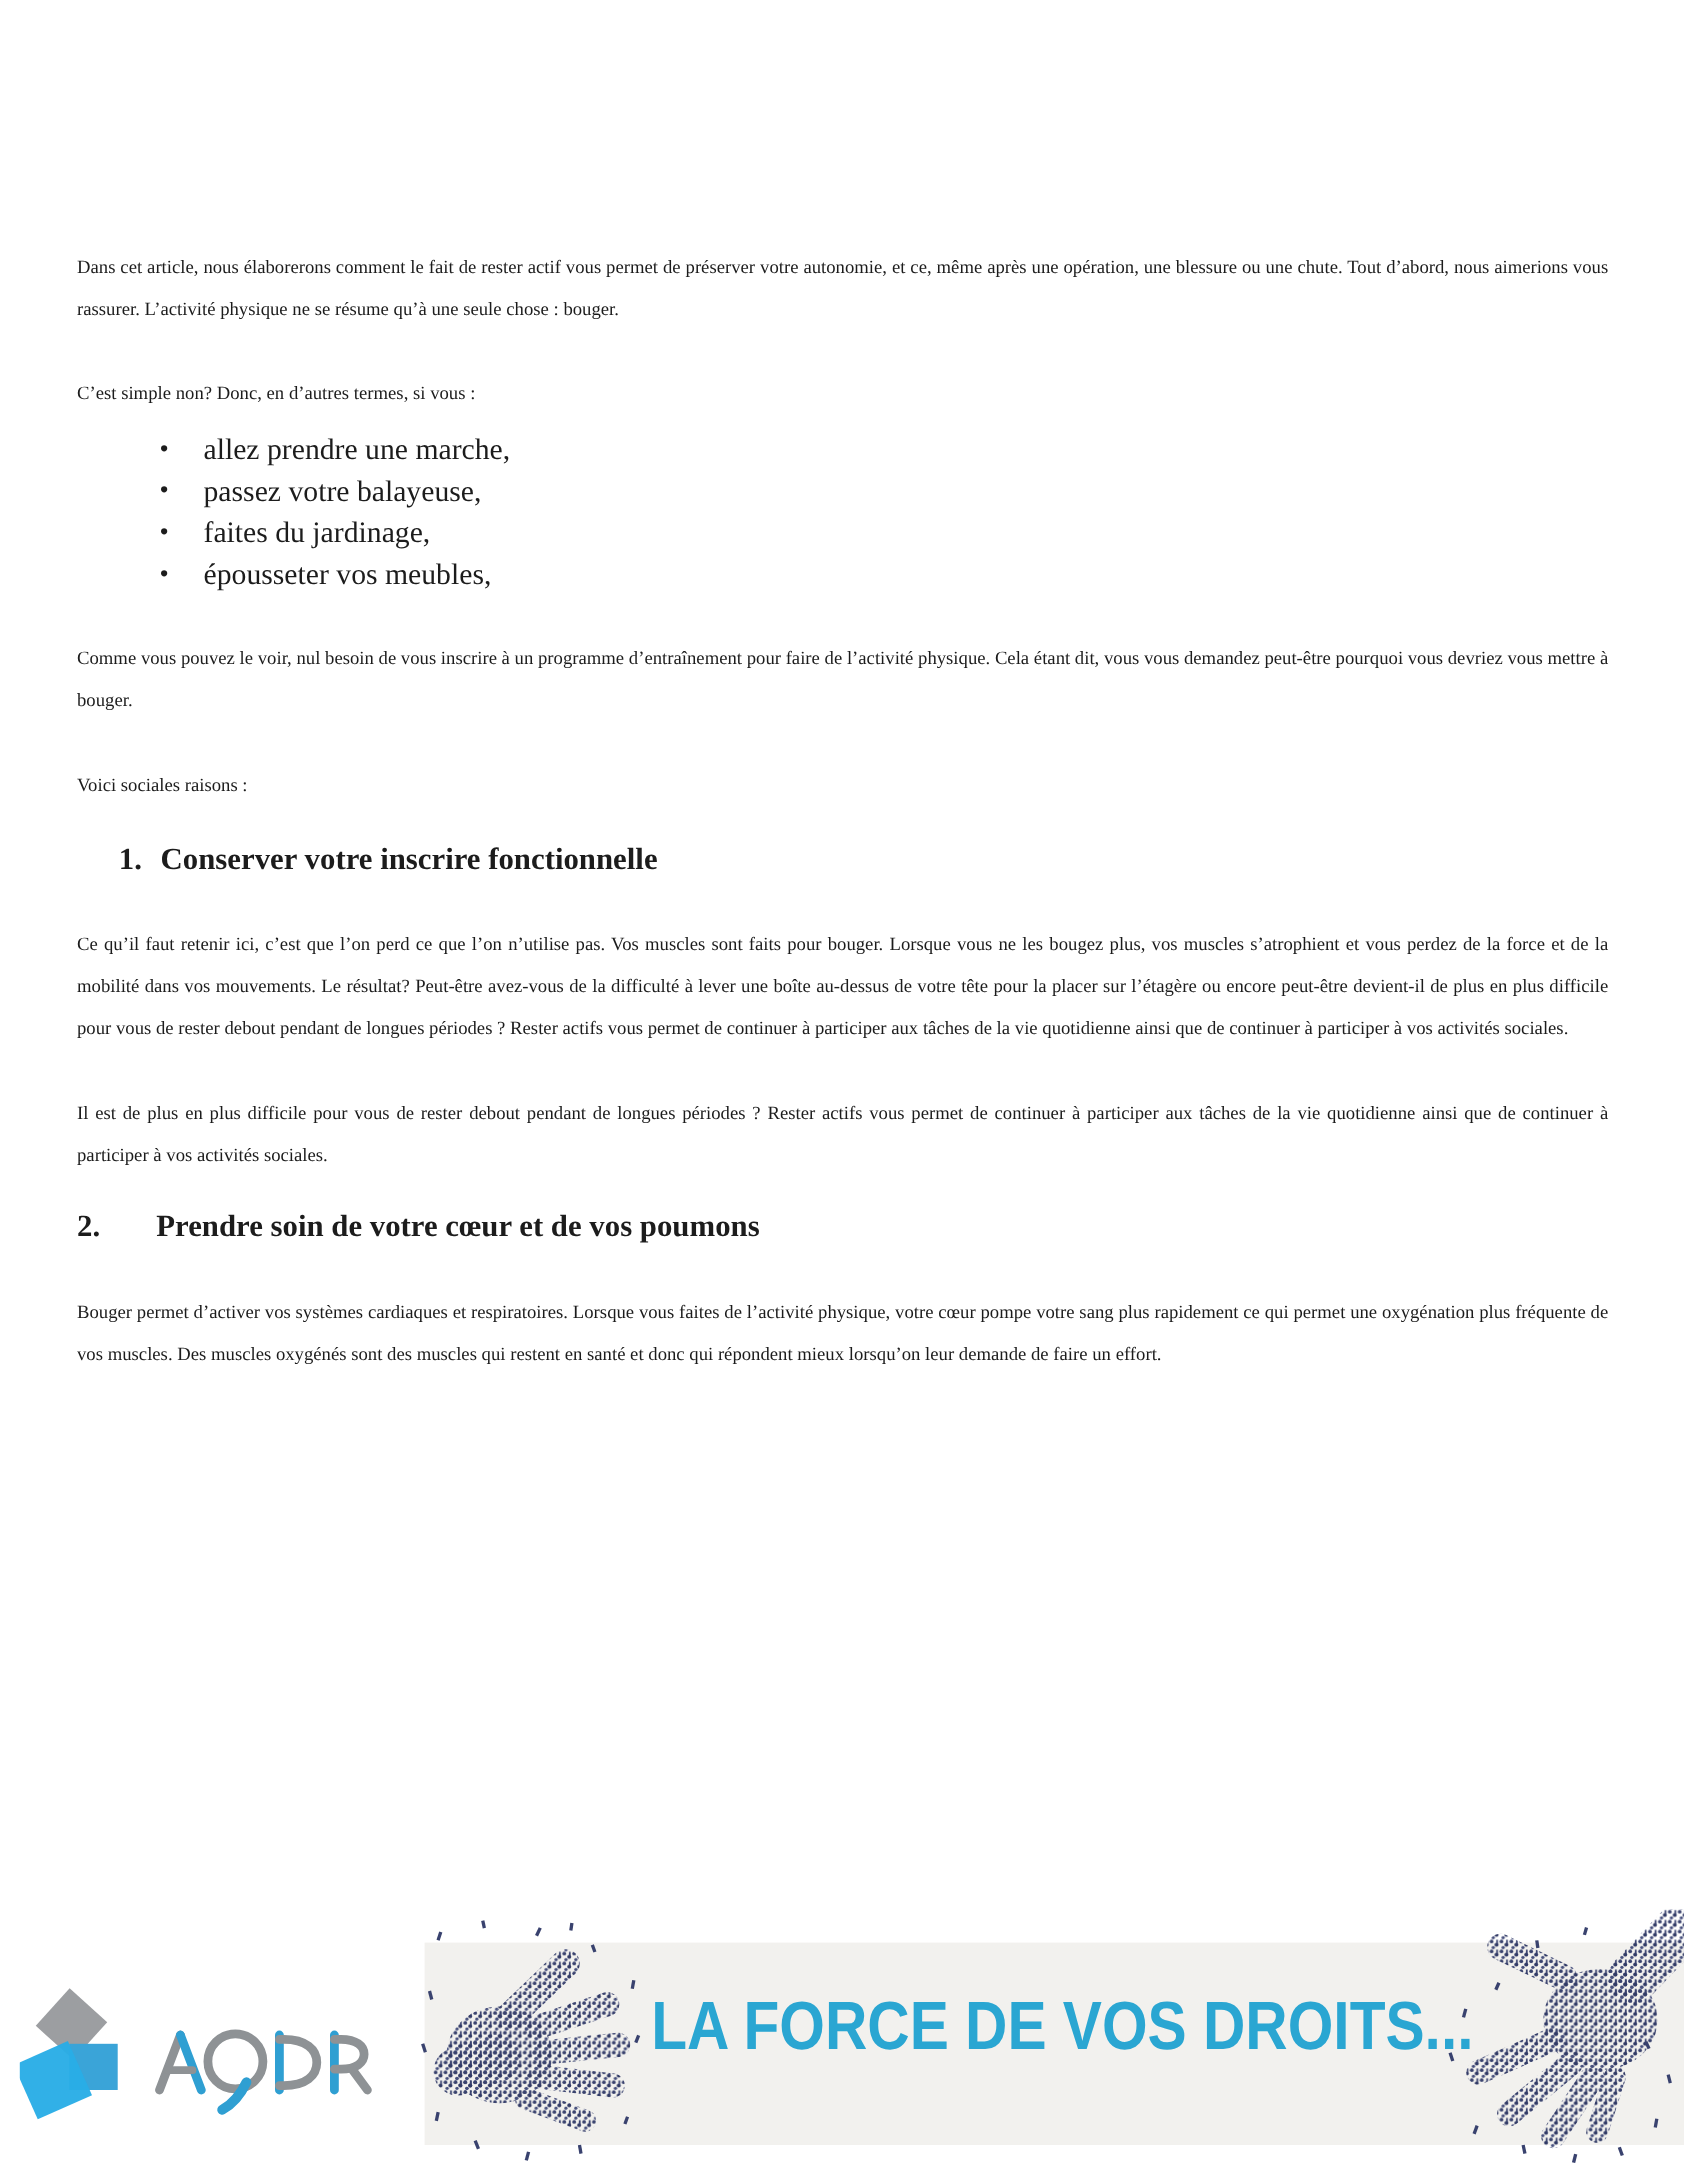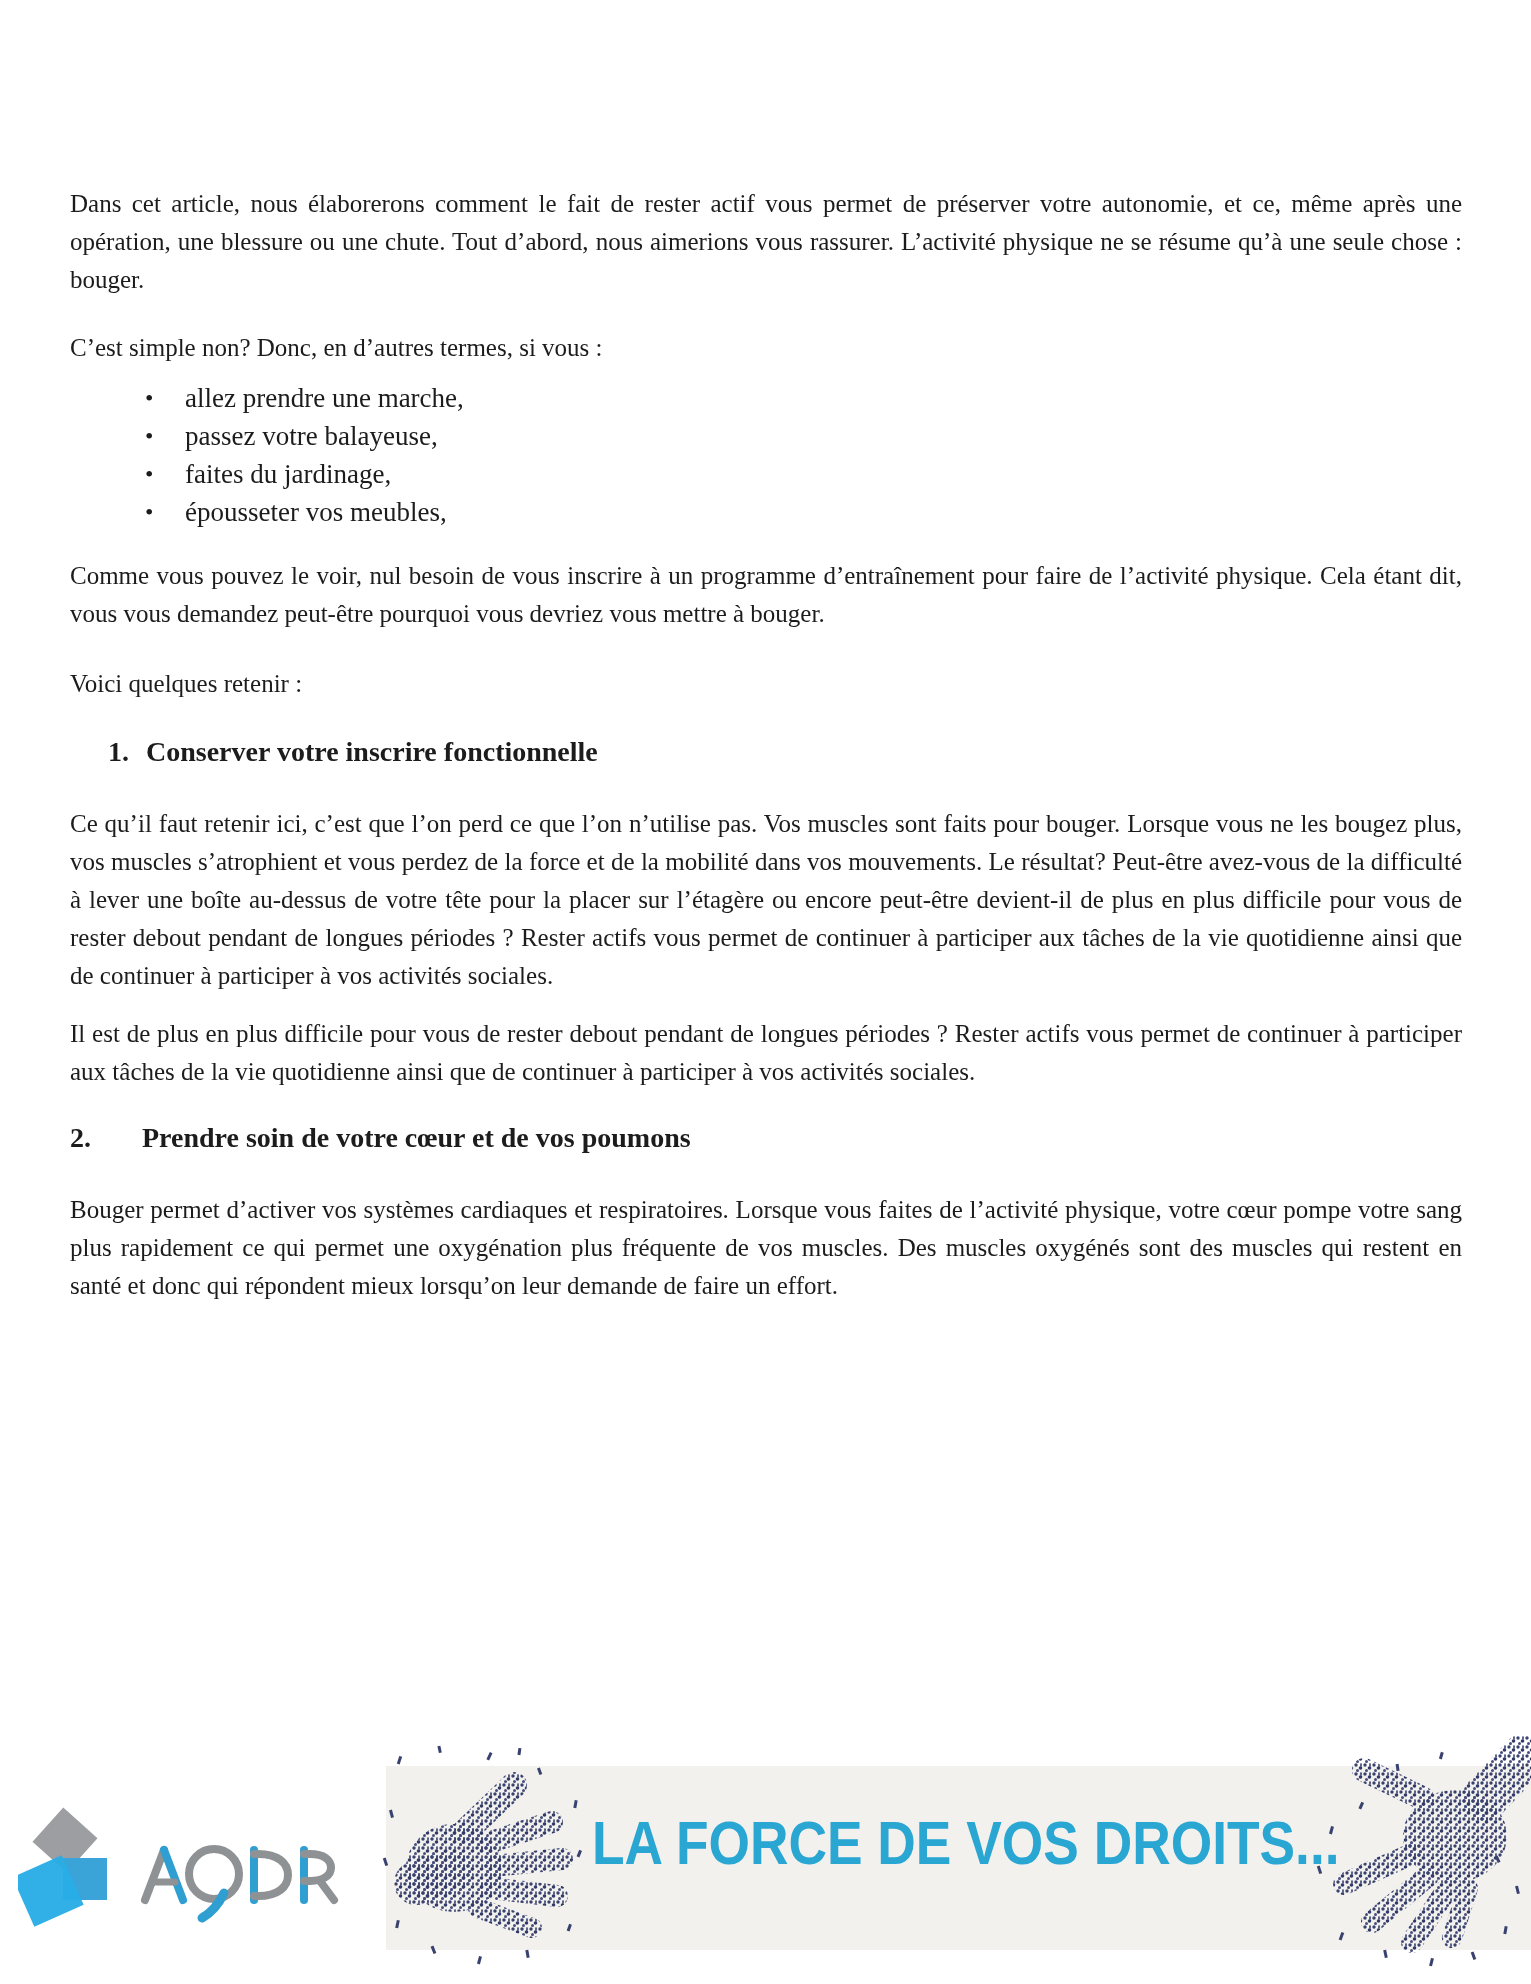--- a/index.html
+++ b/index.html
@@ -12,23 +12,24 @@
     overflow:hidden;
     font-family:"Liberation Serif", serif;
     color:#1c1c1c;
   }
   .col {
     position:absolute;
     left:70px; top:185px;
     width:1392px;
   }
   .p {
-    font-size:25px;
+    font-size:17px;
     line-height:38px;
     text-align:justify;
+    margin-top:39px;
   }
   .single { text-align:left;font-family:Liberation Serif, serif; }
   .m12{margin-bottom:12px}.m20{margin-bottom:20px}.m26{margin-bottom:26px}
   .m28{margin-bottom:28px}.m30{margin-bottom:30px}.m32{margin-bottom:32px}
   .m34{margin-bottom:34px}
   ul.bullets { list-style:none; }
   ul.bullets li {
     display:flex;
     font-size:27px; line-height:38px;
     padding-left:75px;
@@ -88,21 +89,21 @@
       </li>
       <li>
         <span class="marker">•</span>
         <span>épousseter vos meubles,</span>
       </li>
     </ul>
 
 
     <p class="p m32">Comme vous pouvez le voir, nul besoin de vous inscrire à un programme d’entraînement pour faire de l’activité physique. Cela étant dit, vous vous demandez peut-être pourquoi vous devriez vous mettre à bouger.</p>
 
-    <p class="p single m30">Voici quelques retenir :</p>
+    <p class="p single m30">Voici sociales raisons :</p>
 
     <div class="hrow h1 m34">
       <span class="h-num">1.</span>
       <span>Conserver votre inscrire fonctionnelle</span>
     </div>
 
     <p class="p m20">Ce qu’il faut retenir ici, c’est que l’on perd ce que l’on n’utilise pas. Vos muscles sont faits pour bouger. Lorsque vous ne les bougez plus, vos muscles s’atrophient et vous perdez de la force et de la mobilité dans vos mouvements. Le résultat? Peut-être avez-vous de la difficulté à lever une boîte au-dessus de votre tête pour la placer sur l’étagère ou encore peut-être devient-il de plus en plus difficile pour vous de rester debout pendant de longues périodes ? Rester actifs vous permet de continuer à participer aux tâches de la vie quotidienne ainsi que de continuer à participer à vos activités sociales.</p>
 
     <p class="p m28">Il est de plus en plus difficile pour vous de rester debout pendant de longues périodes ? Rester actifs vous permet de continuer à participer aux tâches de la vie quotidienne ainsi que de continuer à participer à vos activités sociales.</p>
 

